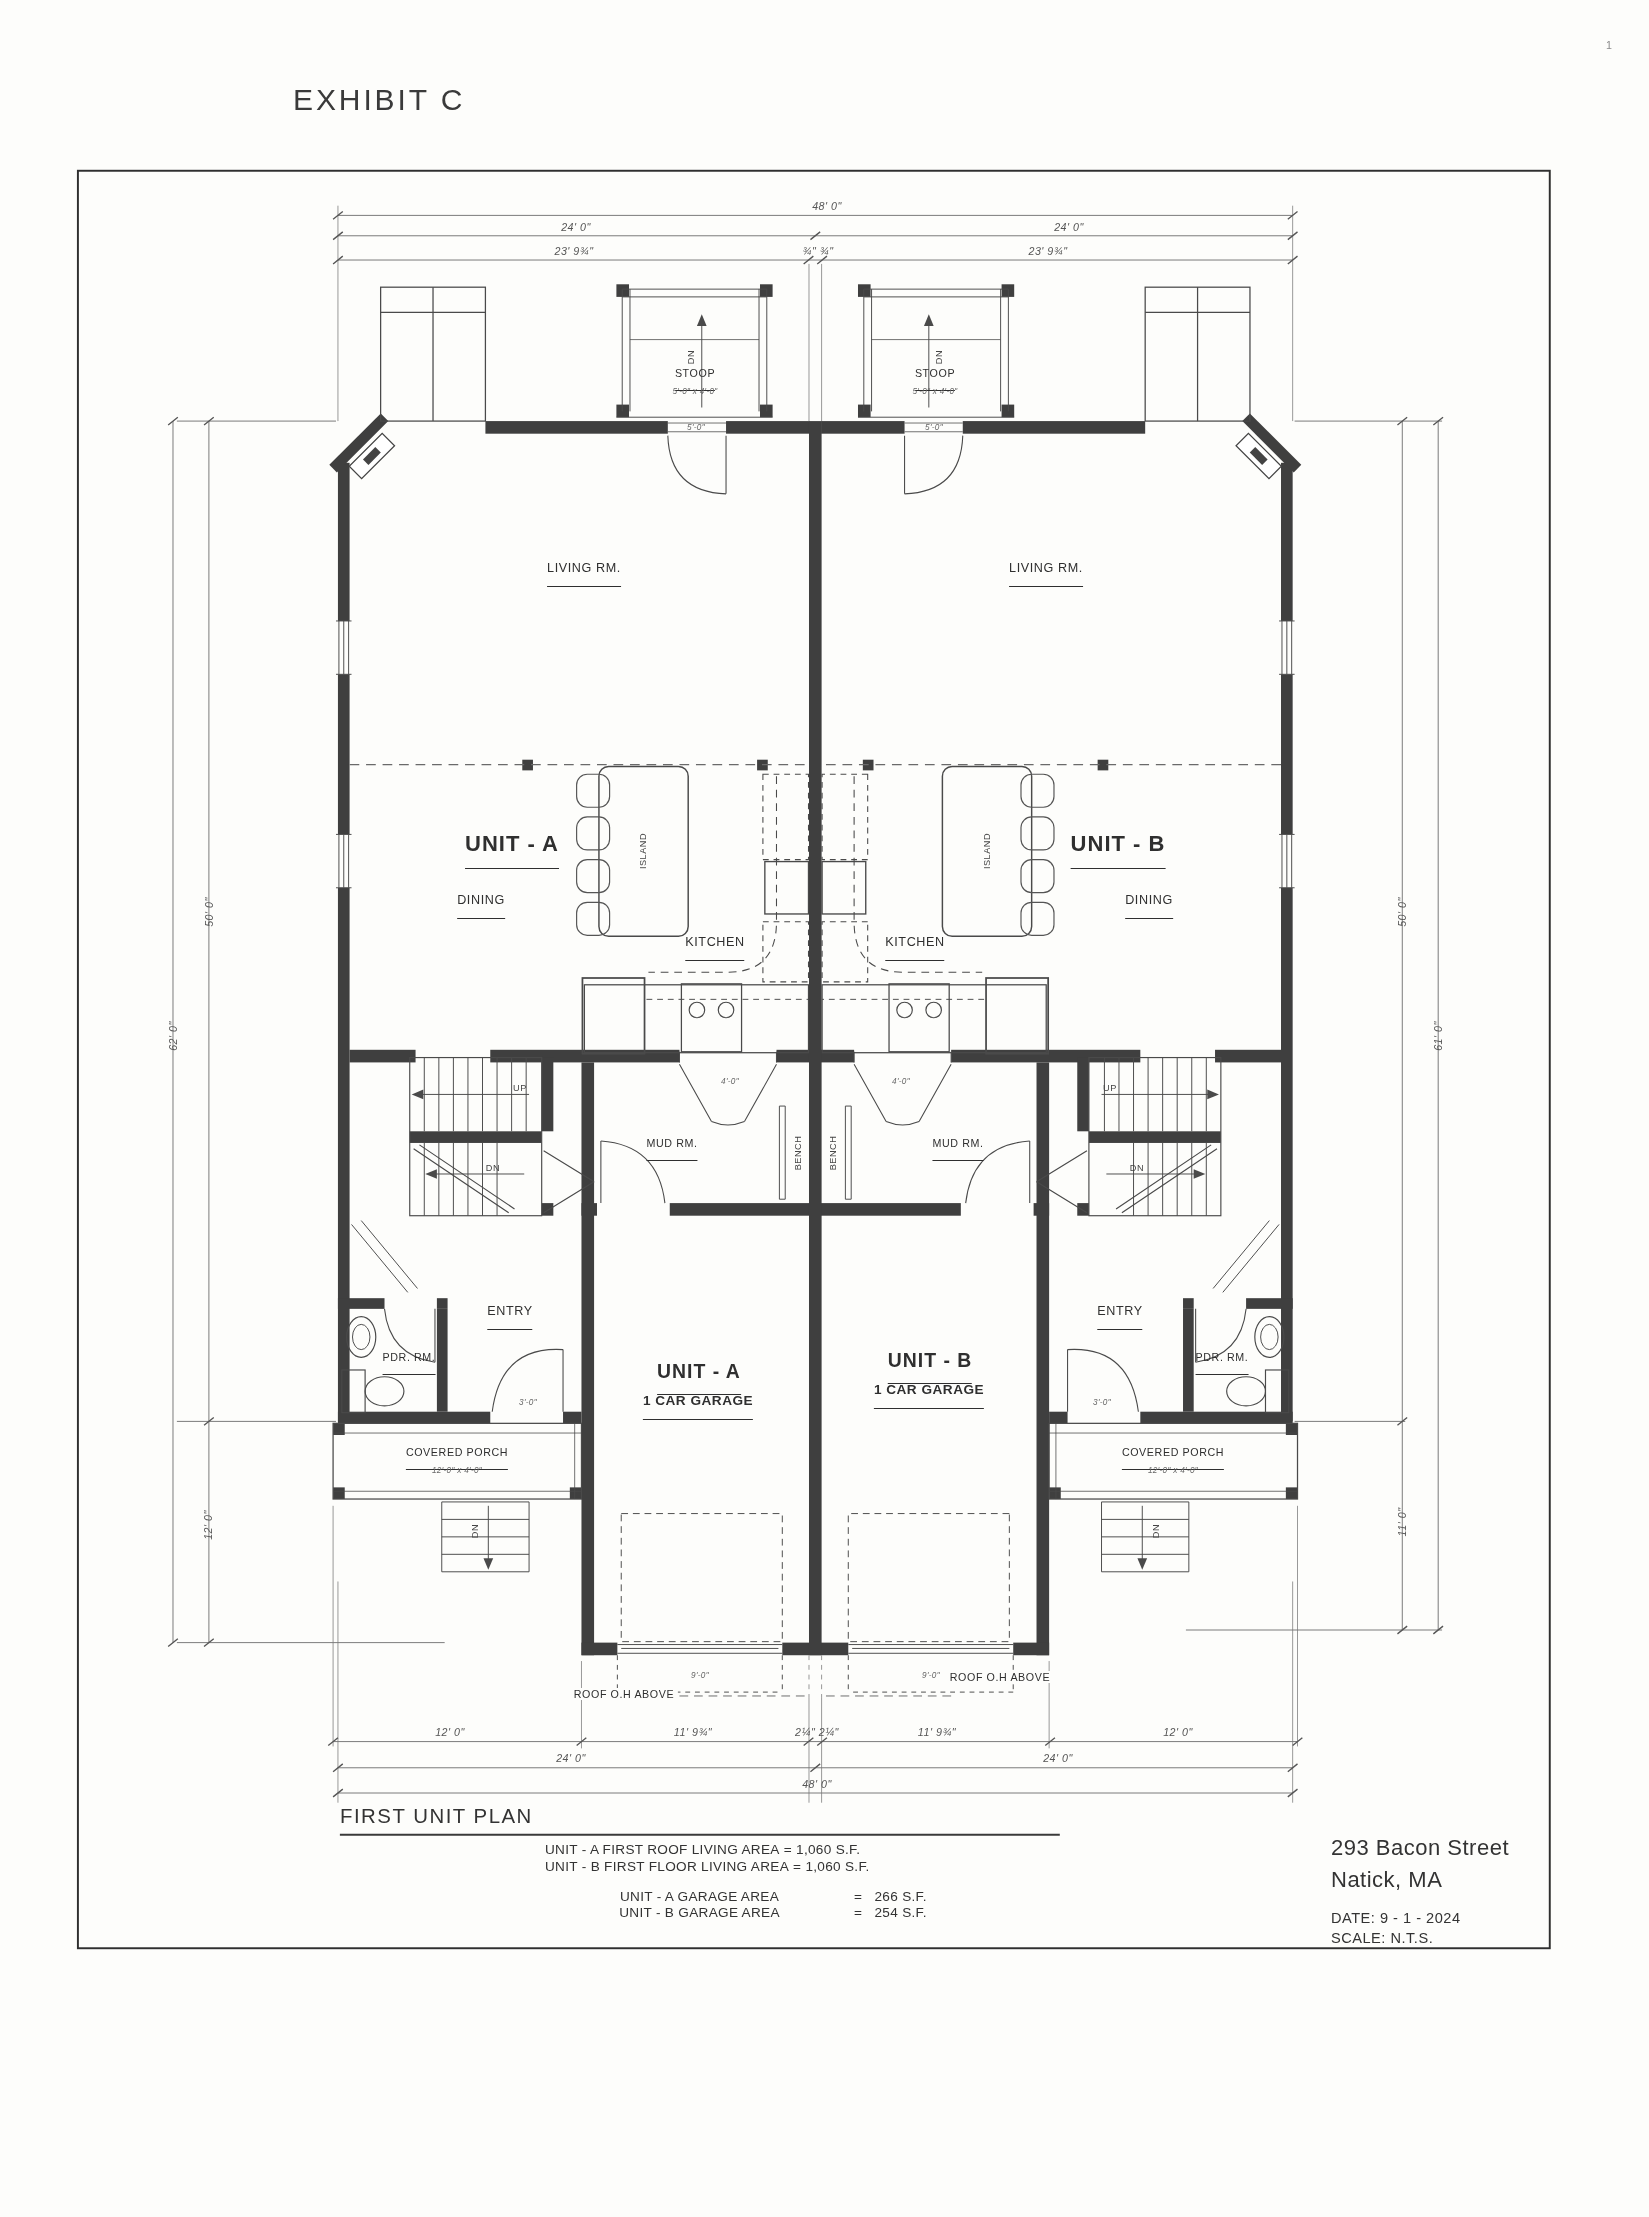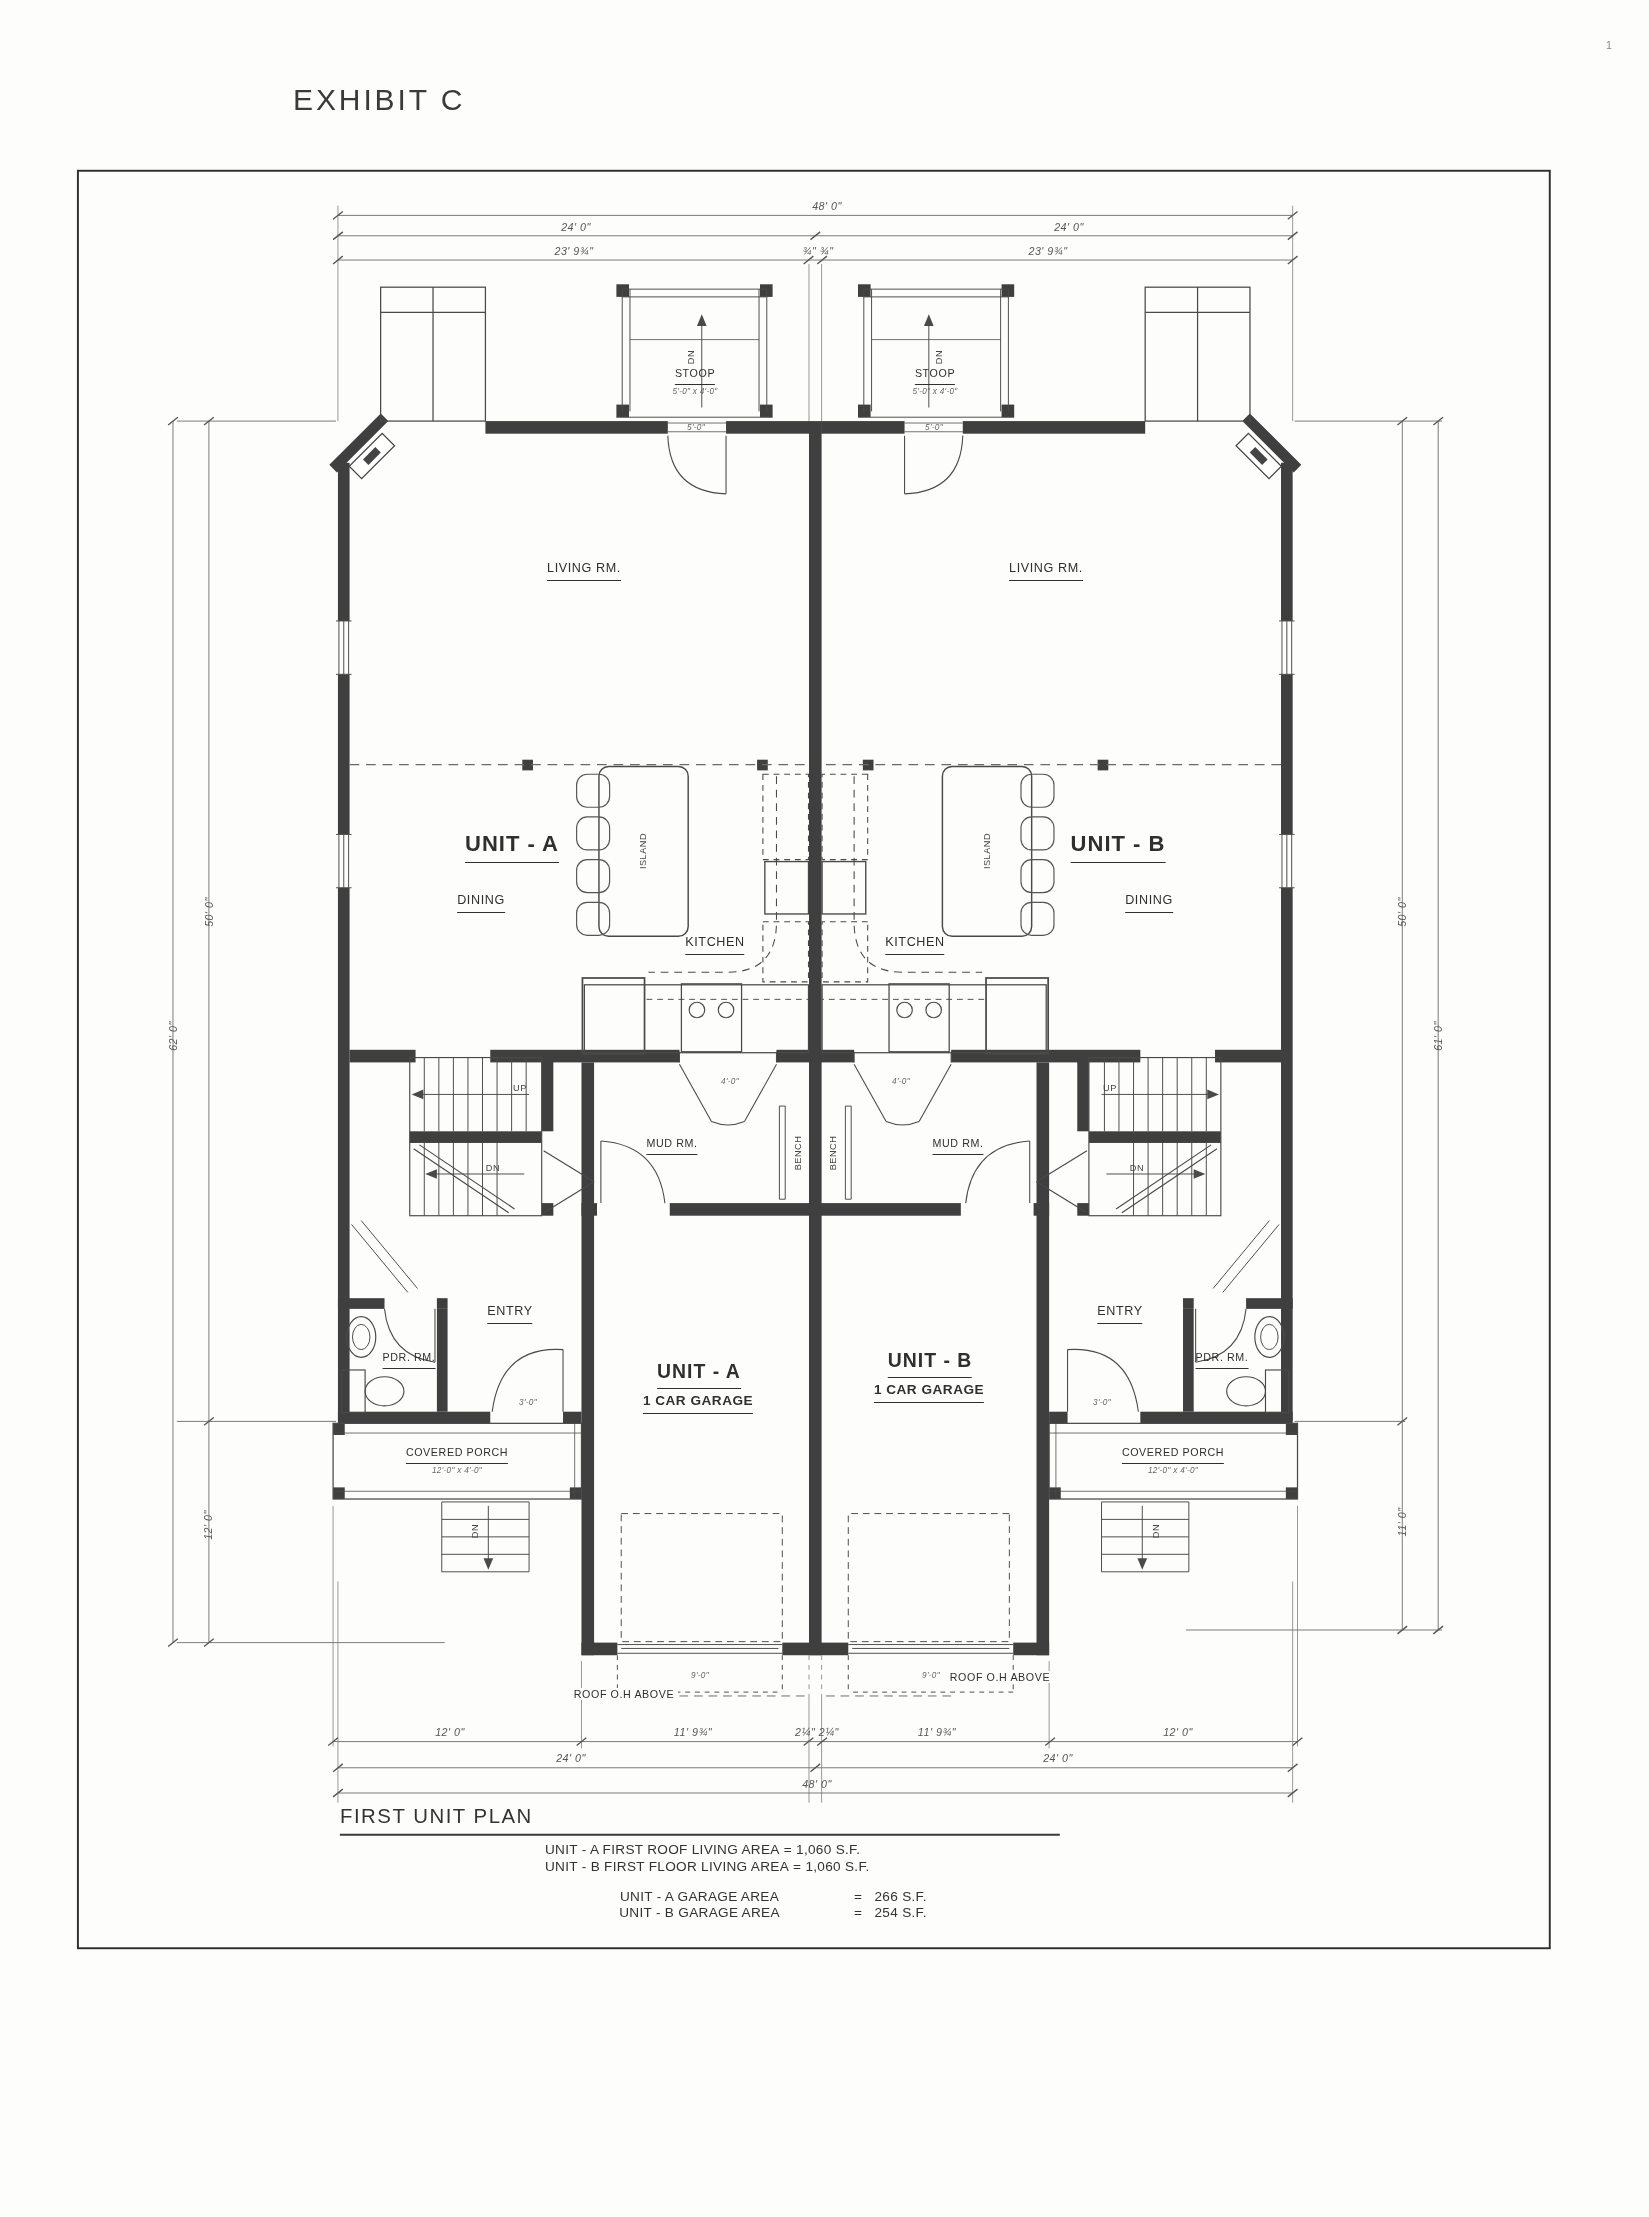--- a/index.html
+++ b/index.html
@@ -1,21 +1,21 @@
 <!DOCTYPE html>
 <html><head>
 <meta charset="utf-8">
 <style>
   html,body{margin:0;padding:0;background:#e8e8e6;}
   .page{position:relative;width:1650px;height:2217px;background:#fdfdfb;margin:0 auto;
         font-family:"Liberation Sans","DejaVu Sans",sans-serif;color:#2f2f2f;overflow:hidden;}
   .page svg{position:absolute;left:0;top:0;}
   .lbl{position:absolute;transform:translateX(-50%);white-space:nowrap;color:#2f2f2f;
        font-size:12.6px;letter-spacing:0.6px;text-align:center;}
-  .ul{border-bottom:1.6px solid #2f2f2f;padding-bottom:5px;}
+  .ul{border-bottom:1.6px solid #2f2f2f;padding-bottom:11px;}
   .rot{transform:translate(-50%,-50%) rotate(-90deg);}
   .exhibit{position:absolute;font-size:30px;letter-spacing:2.9px;color:#3a3a3a;}
   .corner{position:absolute;font-size:10.7px;color:#8a8a8a;}
   .big{font-size:22px;font-weight:bold;letter-spacing:1px;}
   .gbig{font-size:19.4px;font-weight:bold;letter-spacing:1px;}
   .gsub{font-size:13.6px;font-weight:bold;letter-spacing:0.5px;}
   .dim{font-style:italic;color:#555;font-size:10.7px;letter-spacing:0.5px;}
   .sm{font-size:10.7px;}
   .tiny{font-style:italic;color:#666;font-size:8.2px;letter-spacing:0.3px;}
   .vtxt{font-size:9.2px;color:#444;letter-spacing:0.5px;}
@@ -339,15 +339,23 @@
     <div class="trow">
       <span class="glbl">UNIT - A GARAGE AREA</span>
         <span class="val">=   266 S.F.</span>
     </div>
     <div class="trow">
       <span class="glbl">UNIT - B GARAGE AREA</span>
         <span class="val">=   254 S.F.</span>
     </div>
   </div>
 
+  <div class="tblock" style="left:1331px;top:1832px;">
+    <div class="addr">293 Bacon Street</div>
+    <div class="addr">Natick, MA</div>
+    <div class="meta">
+      <div>DATE: 9 - 1 - 2024</div>
+      <div>SCALE: N.T.S.</div>
+    </div>
+  </div>
 
 </div>
 
 
 </body></html>

